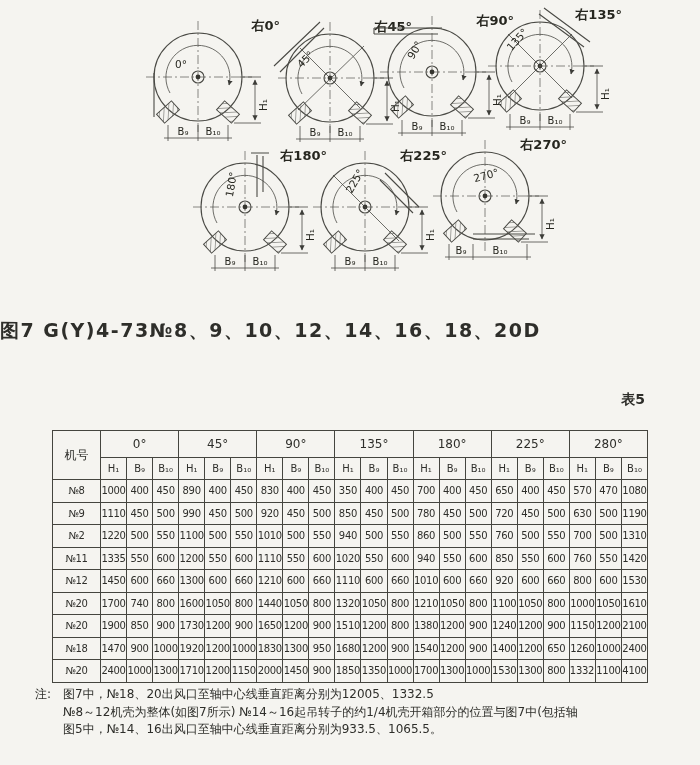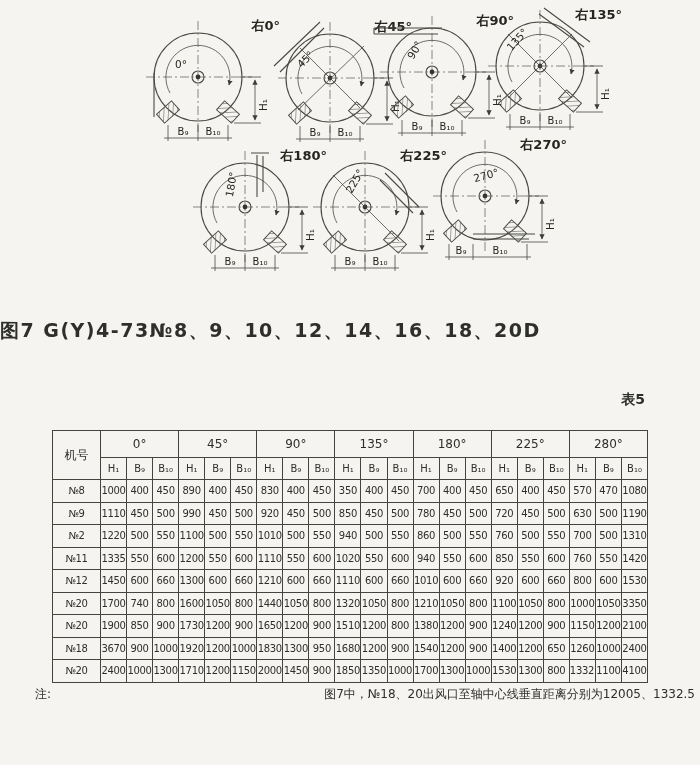--- a/index.html
+++ b/index.html
@@ -28,21 +28,21 @@
     padding:0;font-weight:normal;white-space:nowrap;overflow:hidden;}
   .dim-table{border:1.5px solid #3c3c36;}
   .dim-table thead tr:first-child th{height:26px;font-size:12px;}
   .dim-table thead tr:last-child th{height:21px;font-size:10px;}
   .dim-table .corner{font-size:12px;}
   .dim-table td{height:21.5px;font-size:10px;letter-spacing:-0.3px;}
   .dim-table .model{font-size:10px;}
   .notes{position:absolute;left:35px;top:686px;width:660px;display:flex;
     font-size:12px;line-height:17.5px;}
   .nlabel{width:28px;flex:none;}
-  .nbody{flex:1;text-align:right;}
+  .nbody{flex:1;}
   .nbody div{white-space:nowrap;}
 </style>
 </head>
 <body>
 
 <svg width="0" height="0" style="position:absolute" aria-hidden="true">
   <defs>
     <marker id="arr" viewBox="0 0 10 10" refX="9" refY="5" markerWidth="6.5" markerHeight="6.5" orient="auto-start-reverse">
       <path d="M0,0 L10,5 L0,10 z" fill="#3c3c38"></path>
     </marker>
@@ -456,21 +456,21 @@
         <td class="num">1050</td>
         <td class="num">800</td>
         <td class="num">1210</td>
         <td class="num">1050</td>
         <td class="num">800</td>
         <td class="num">1100</td>
         <td class="num">1050</td>
         <td class="num">800</td>
         <td class="num">1000</td>
         <td class="num">1050</td>
-        <td class="num">3350</td>
+        <td class="num">1610</td>
       </tr>
       <tr>
         <td class="model">№20</td>
         <td class="num">1900</td>
         <td class="num">850</td>
         <td class="num">900</td>
         <td class="num">1730</td>
         <td class="num">1200</td>
         <td class="num">900</td>
         <td class="num">1650</td>
@@ -484,21 +484,21 @@
         <td class="num">900</td>
         <td class="num">1240</td>
         <td class="num">1200</td>
         <td class="num">900</td>
         <td class="num">1150</td>
         <td class="num">1200</td>
         <td class="num">2100</td>
       </tr>
       <tr>
         <td class="model">№18</td>
-        <td class="num">3670</td>
+        <td class="num">1470</td>
         <td class="num">900</td>
         <td class="num">1000</td>
         <td class="num">1920</td>
         <td class="num">1200</td>
         <td class="num">1000</td>
         <td class="num">1830</td>
         <td class="num">1300</td>
         <td class="num">950</td>
         <td class="num">1680</td>
         <td class="num">1200</td>
@@ -537,14 +537,16 @@
         <td class="num">1100</td>
         <td class="num">4100</td>
       </tr>
     </tbody>
 </table>
 
 <div class="notes">
   <span class="nlabel">注:</span>
   <div class="nbody">
     <div>图7中，№18、20出风口至轴中心线垂直距离分别为12005、1332.5</div>
+    <div>№8～12机壳为整体(如图7所示) №14～16起吊转子的约1/4机壳开箱部分的位置与图7中(包括轴</div>
+    <div>图5中，№14、16出风口至轴中心线垂直距离分别为933.5、1065.5。</div>
   </div>
 </div>
 
 </body></html>

